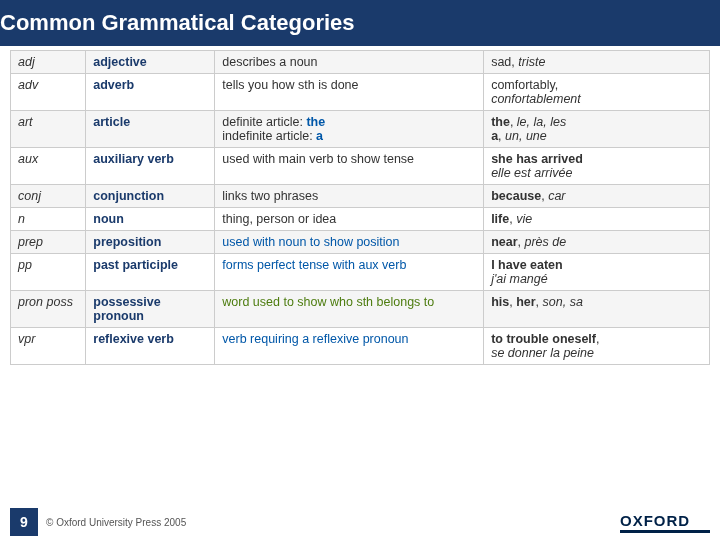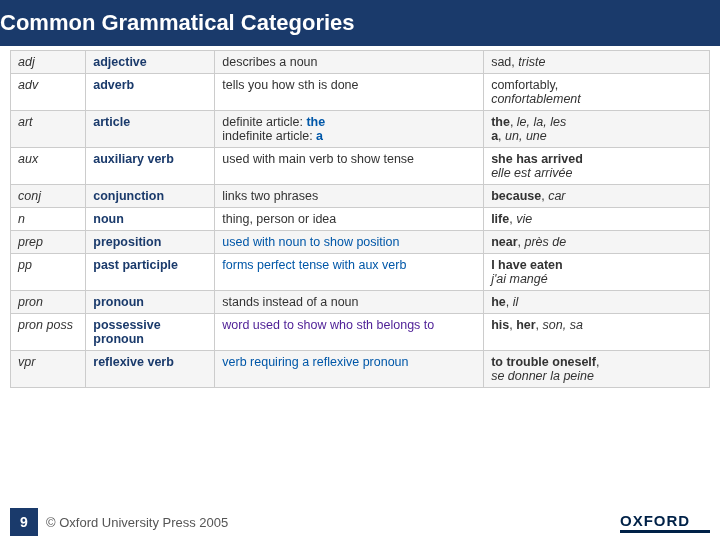--- a/index.html
+++ b/index.html
@@ -81,21 +81,21 @@
       font-size: 14px;
       font-weight: bold;
       width: 28px;
       height: 28px;
       display: flex;
       align-items: center;
       justify-content: center;
     }
 
     #copyright {
-      font-size: 13px;
+      font-size: 10px;
       color: #555;
       margin-left: 8px;
     }
 
     #oxford-logo {
       margin-left: auto;
       font-size: 15px;
       font-weight: bold;
       color: #002147;
       letter-spacing: 1px;
@@ -157,29 +157,23 @@
           <td class="col-desc"><span style="color:#0057a8">used with noun to show position</span></td>
           <td class="col-example"><b>near</b>, <i>près de</i></td>
         </tr>
         <tr>
           <td class="col-abbr">pp</td>
           <td class="col-name">past participle</td>
           <td class="col-desc"><span style="color:#0057a8">forms perfect tense with aux verb</span></td>
           <td class="col-example"><b>I have eaten</b><br><i>j'ai mangé</i></td>
         </tr>
         <tr>
-          <td class="col-abbr">pron</td>
-          <td class="col-name">pronoun</td>
-          <td class="col-desc">stands instead of a noun</td>
-          <td class="col-example"><b>he</b>, <i>il</i></td>
-        </tr>
-        <tr>
           <td class="col-abbr">pron poss</td>
           <td class="col-name">possessive pronoun</td>
-          <td class="col-desc"><span style="color:#4c1d95">word used to show who sth belongs to</span></td>
+          <td class="col-desc"><span style="color:#4d7c0f">word used to show who sth belongs to</span></td>
           <td class="col-example"><b>his</b>, <b>her</b>, <i>son, sa</i></td>
         </tr>
         <tr>
           <td class="col-abbr">vpr</td>
           <td class="col-name">reflexive verb</td>
           <td class="col-desc"><span style="color:#0057a8">verb requiring a reflexive pronoun</span></td>
           <td class="col-example"><b>to trouble oneself</b>,<br><i>se donner la peine</i></td>
         </tr>
       </tbody>
   </table>

